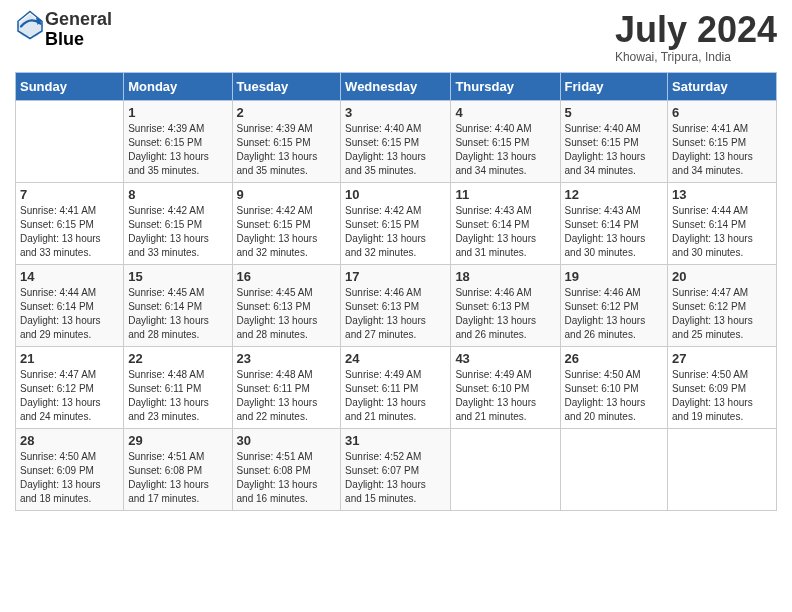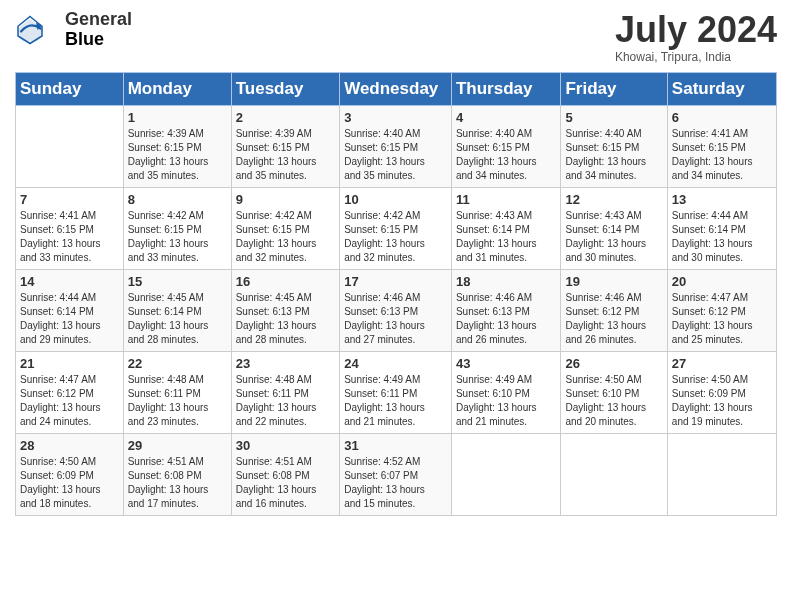--- a/index.html
+++ b/index.html
@@ -11,22 +11,21 @@
       padding: 10px 15px;
     }
     .header {
       display: flex;
       justify-content: space-between;
       align-items: flex-start;
       margin-bottom: 8px;
     }
     .logo {
       display: flex;
-      align-items: center;
-      gap: 20px;
+      gap: 0;
     }
     .logo-text {
       font-size: 18px;
       font-weight: bold;
       line-height: 1.1;
     }
     .logo-text span.general { color: #333; }
     .logo-text span.blue { color: #000000; }
     .logo-icon {
       width: 30px;
@@ -48,21 +47,21 @@
     table {
       width: 100%;
       border-collapse: collapse;
       font-size: 11px;
     }
     thead tr th {
       background-color: #2e6db4;
       color: #fff;
       padding: 6px 4px;
       text-align: left;
-      font-size: 17px;
+      font-size: 13px;
       border: 1px solid #aac4e8;
       margin-left: 42px;
     }
     tbody tr td {
       border: 1px solid #ccc;
       vertical-align: top;
       padding: 4px 4px;
       min-height: 70px;
       width: 113px;
     }

